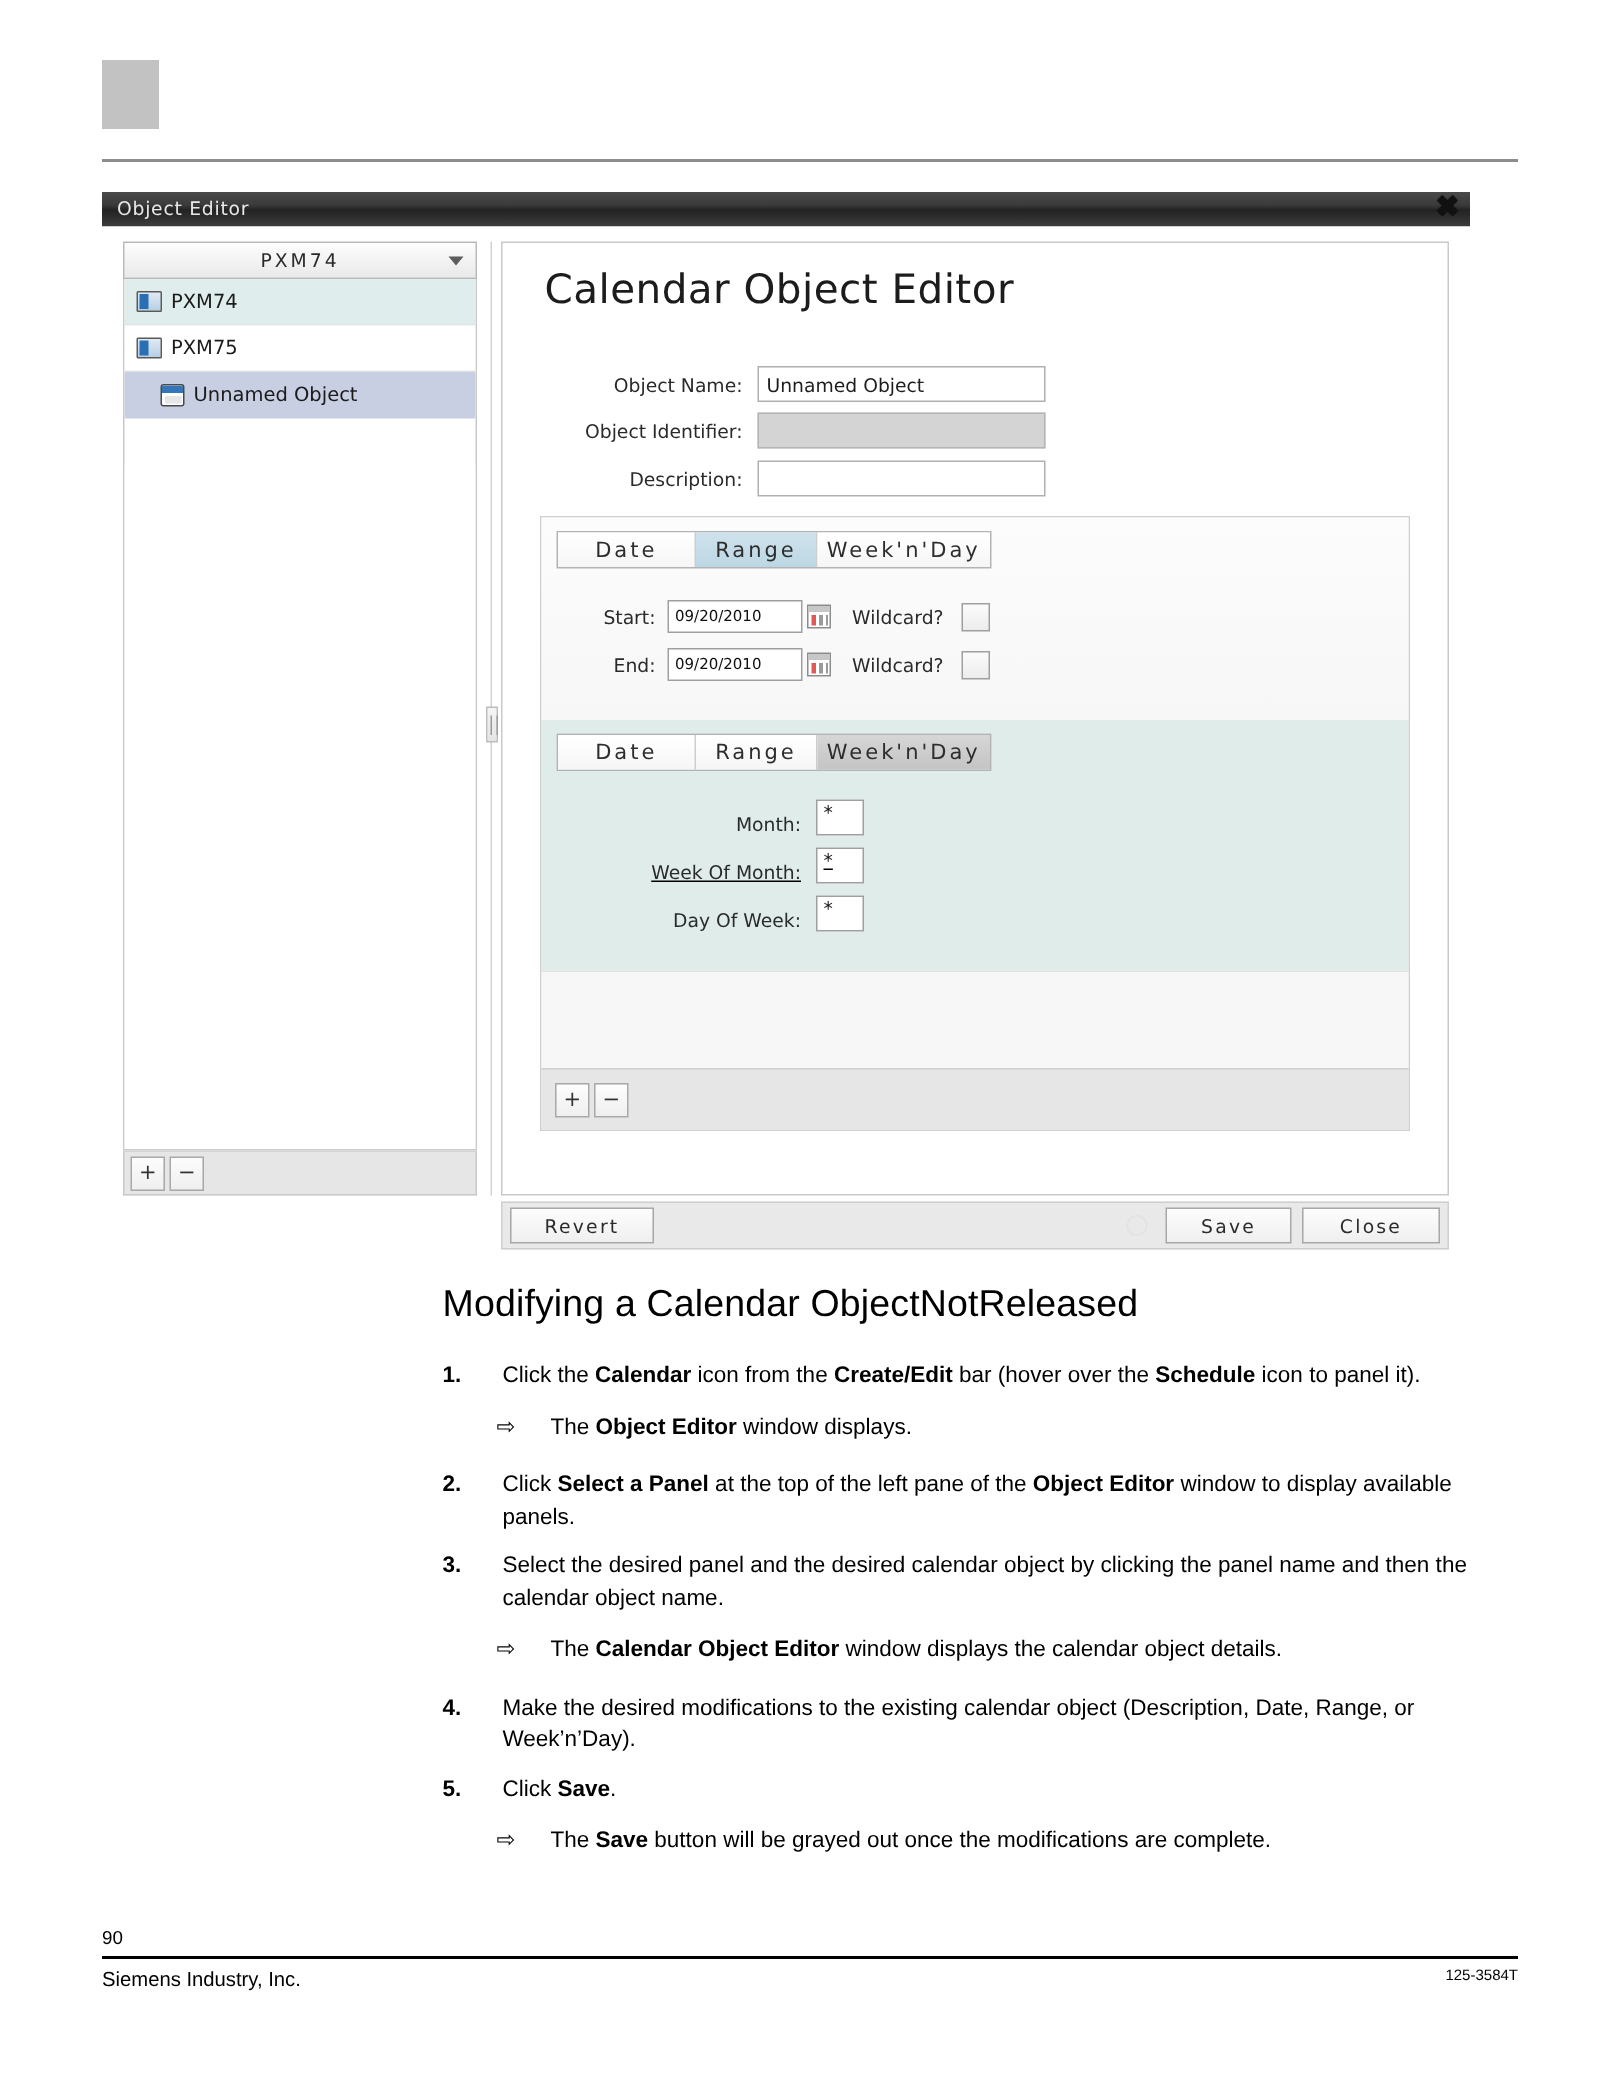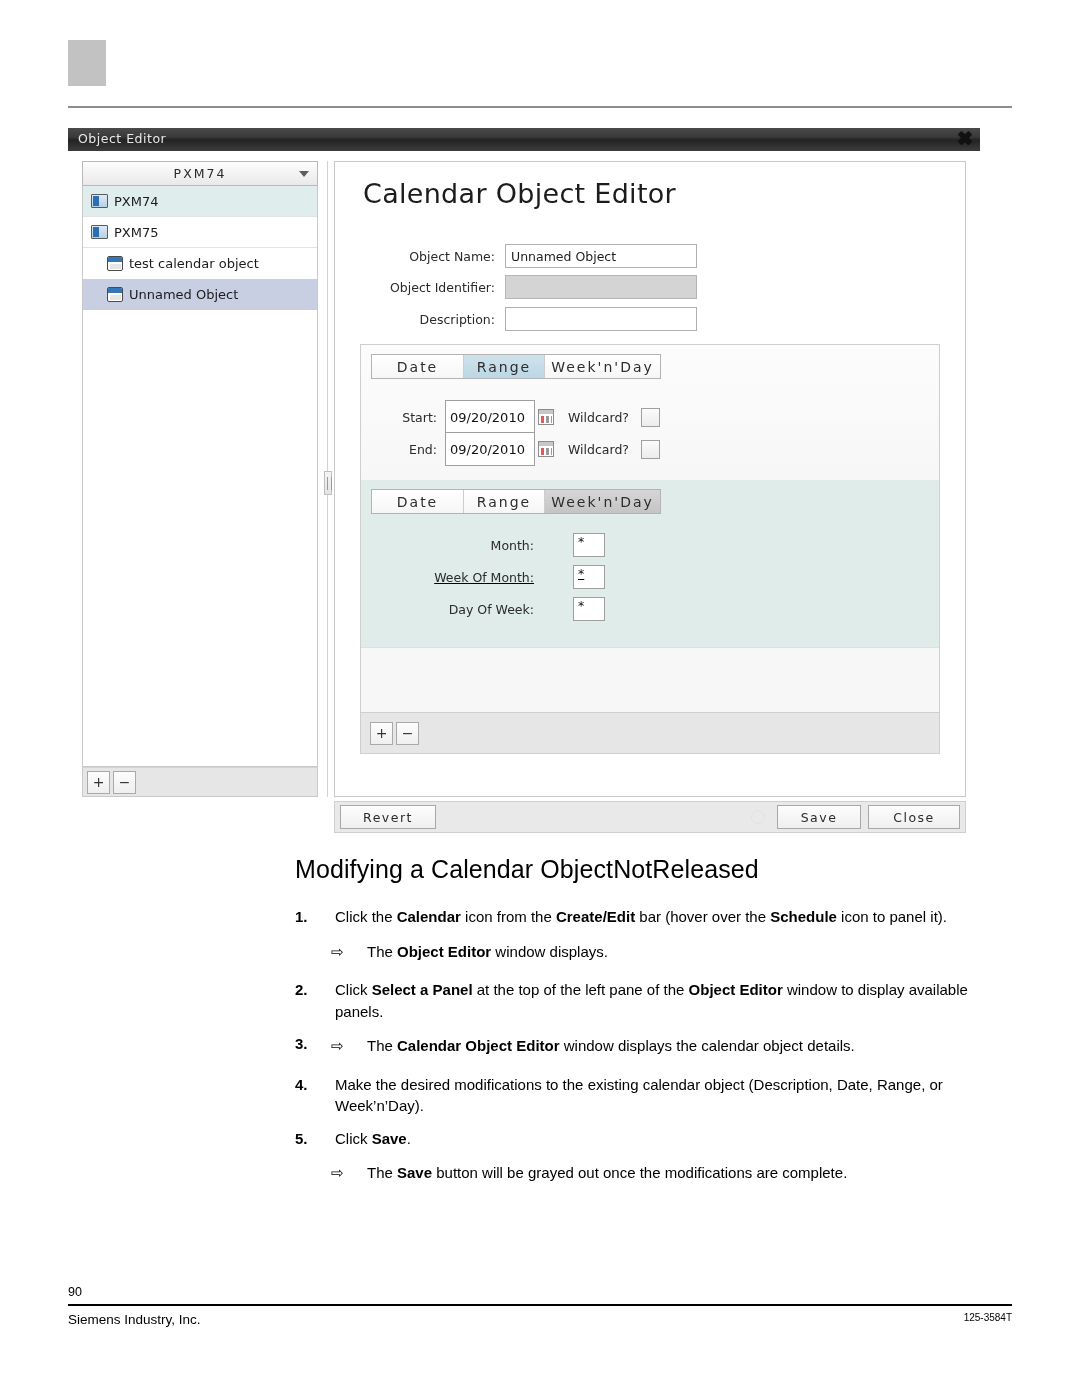--- a/index.html
+++ b/index.html
@@ -161,40 +161,40 @@
   .tab.active-blue { background:linear-gradient(to bottom,#cfe2ec,#bcd7e4); }
   .tab.active-gray { background:linear-gradient(to bottom,#d6d6d6,#c4c4c4); }
   .tab.w1 { width:92px; }
   .tab.w2 { width:81px; }
   .tab.w3 { width:115px; }
 
   .dt-row { position:absolute; display:flex; align-items:center; }
   .dt-label { font-family:"DejaVu Sans", sans-serif; font-size:12.5px; color:#2a2a2a; width:54px; text-align:right; }
   .dt-input {
     margin-left:8px; width:90px; height:22px; border:1px solid #9f9f9f; background:#fff;
-    font-family:"DejaVu Sans", sans-serif; font-size:13px; color:#111;
-    padding:16px 4px; display:flex; align-items:center;
+    font-family:"DejaVu Sans", sans-serif; font-size:10px; color:#111;
+    padding:4px 4px; display:flex; align-items:center;
   }
   .cal-btn {
     margin-left:3px; width:16px; height:16px; border:1px solid #8c8c8c; background:#fff; position:relative; overflow:hidden;
   }
   .cal-btn:before{content:"";position:absolute;left:0;top:0;width:100%;height:4px;background:#c7c7c7;}
   .cal-btn:after{content:"";position:absolute;left:2px;top:6px;width:11px;height:7px;
     background:
       linear-gradient(to right,#e05a5a 0 3px,transparent 3px 5px,#9a9a9a 5px 8px,transparent 8px 10px,#9a9a9a 10px 11px);
   }
   .wc-label { margin-left:14px; font-family:"DejaVu Sans", sans-serif; font-size:12.5px; color:#2a2a2a; }
   .wc-box {
     margin-left:12px; width:19px; height:19px; border:1px solid #9f9f9f;
     background:linear-gradient(to bottom,#fbfbfb,#ececec);
   }
   #dt-start { left:22px; top:55px; }
   #dt-end   { left:22px; top:87px; }
 
-  .wnd-row { position:absolute; display:flex; align-items:center;gap:29px; }
+  .wnd-row { position:absolute; display:flex; align-items:flex-end; }
   .wnd-label { font-family:"DejaVu Sans", sans-serif; font-size:12.5px; color:#2a2a2a; width:135px; text-align:right; }
   .wnd-input {
     margin-left:10px; width:32px; height:24px; border:1px solid #9f9f9f; background:#fff;
     font-family:"DejaVu Sans", sans-serif; font-size:12.5px; color:#111;
     padding:0 4px; display:flex; align-items:flex-start; line-height:16px;
   }
   #wnd-month { left:38px; top:53px; }
   #wnd-wom   { left:38px; top:85px;text-decoration:underline; }
   #wnd-dow   { left:38px; top:117px; }
 
@@ -260,24 +260,20 @@
 
       <div id="tree">
         <div class="tree-row level0 sel-panel">
           <span class="ico ico-panel"></span>
           <span>PXM74</span>
         </div>
         <div class="tree-row level0 plain">
           <span class="ico ico-panel"></span>
           <span>PXM75</span>
         </div>
-        <div class="tree-row level1 plain">
-          <span class="ico ico-cal"></span>
-          <span>test calendar object</span>
-        </div>
         <div class="tree-row level1 sel-object">
           <span class="ico ico-cal"></span>
           <span>Unnamed Object</span>
         </div>
         <div id="tree-blank"></div>
       </div>
 
       <div id="left-toolbar">
         <div class="sq-btn">+</div>
         <div class="sq-btn">−</div>
@@ -386,20 +382,21 @@
     <span class="sub-text"><span>The </span><b>Object Editor</b><span> window displays.</span></span>
   </div>
 
   <div class="step">
     <span class="step-num">2.</span>
     <span><span>Click </span><b>Select a Panel</b><span> at the top of the left pane of the </span><b>Object Editor</b><span> window to display available panels.</span></span>
   </div>
 
   <div class="step">
     <span class="step-num">3.</span>
+    <span>Select the desired panel and the desired calendar object by clicking the panel name and then the calendar object name.</span>
   </div>
 
   <div class="sub">
     <span class="sub-arrow">⇨</span>
     <span class="sub-text"><span>The </span><b>Calendar Object Editor</b><span> window displays the calendar object details.</span></span>
   </div>
 
   <div class="step">
     <span class="step-num">4.</span>
     <span>Make the desired modifications to the existing calendar object (Description, Date, Range, or Week’n’Day).</span>

